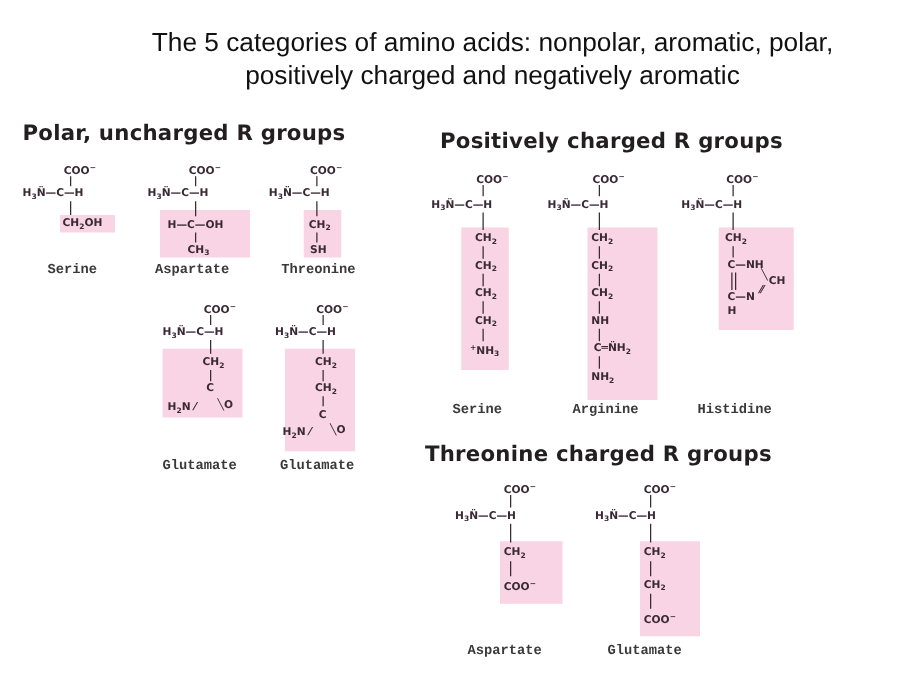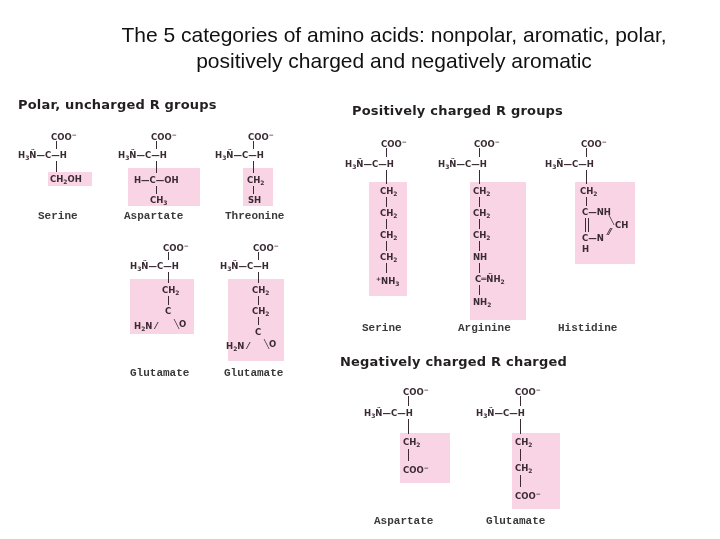--- a/index.html
+++ b/index.html
@@ -6,21 +6,21 @@
   body {
     width: 720px; height: 539px; background: #ffffff; position: relative; overflow: hidden;
     font-family: "DejaVu Sans", sans-serif; color: #231f20;
   }
   .title {
     position: absolute; left: 2px; top: 22px; width: 720px; text-align: center;
     font-family: "Liberation Sans", sans-serif; font-size: 21px; line-height: 26px; color: #111; padding-left: 32px;
   }
   .section-heading {
     position: absolute; font-family: "DejaVu Sans", sans-serif; font-weight: bold;
-    font-size: 13px; color: #231f20; white-space: nowrap; letter-spacing: 0.2px; text-align: center;
+    font-size: 17px; color: #231f20; white-space: nowrap; letter-spacing: 0.2px; text-align: center;
   }
   .aa { position: absolute; }
   .mol { position: relative; font-family: "DejaVu Sans", sans-serif; font-weight: bold; font-size: 8.5px; color: #3a2a33; }
   .mol .row { position: absolute; white-space: nowrap; line-height: 10px; }
   .mol .vb { position: absolute; width: 1px; background: #3a2a33; }
   .pink { position: absolute; background: #f9d4e4; }
   .aa-name {
     position: absolute; font-family: Liberation Mono, monospace; font-weight: bold;
     font-size: 11px; color: #3a3a3a; white-space: nowrap;
   }
@@ -30,21 +30,21 @@
 </head>
 <body>
 
 <div class="title">
   <div>The 5 categories of amino acids: nonpolar, aromatic, polar,</div>
   <div>positively charged and negatively aromatic</div>
 </div>
 
 <div class="section-heading" style="left:18px; top:97px;">Polar, uncharged R groups</div>
 <div class="section-heading" style="left:352px; top:103px;">Positively charged R groups</div>
-<div class="section-heading" style="left:340px; top:354px;">Negatively charged R charged</div>
+<div class="section-heading" style="left:340px; top:354px;">Threonine charged R groups</div>
 
 <div class="aa" style="left:18px; top:128px;">
   <div class="pink" style="left:30px; top:44px; width:44px; height:14px;"></div>
   <div class="mol">
     <div class="row" style="left:33px; top:2px;">COO<sup>−</sup></div>
     <div class="vb" style="left:38px; top:13px; height:8px;"></div>
     <div class="row" style="left:0; top:22px;">H<sub>3</sub>N̈—C—H</div>
     <div class="vb" style="left:38px; top:33px; height:11px;"></div>
     <div class="row" style="left:32px; top:46px;">CH<sub>2</sub>OH</div>
   </div>

